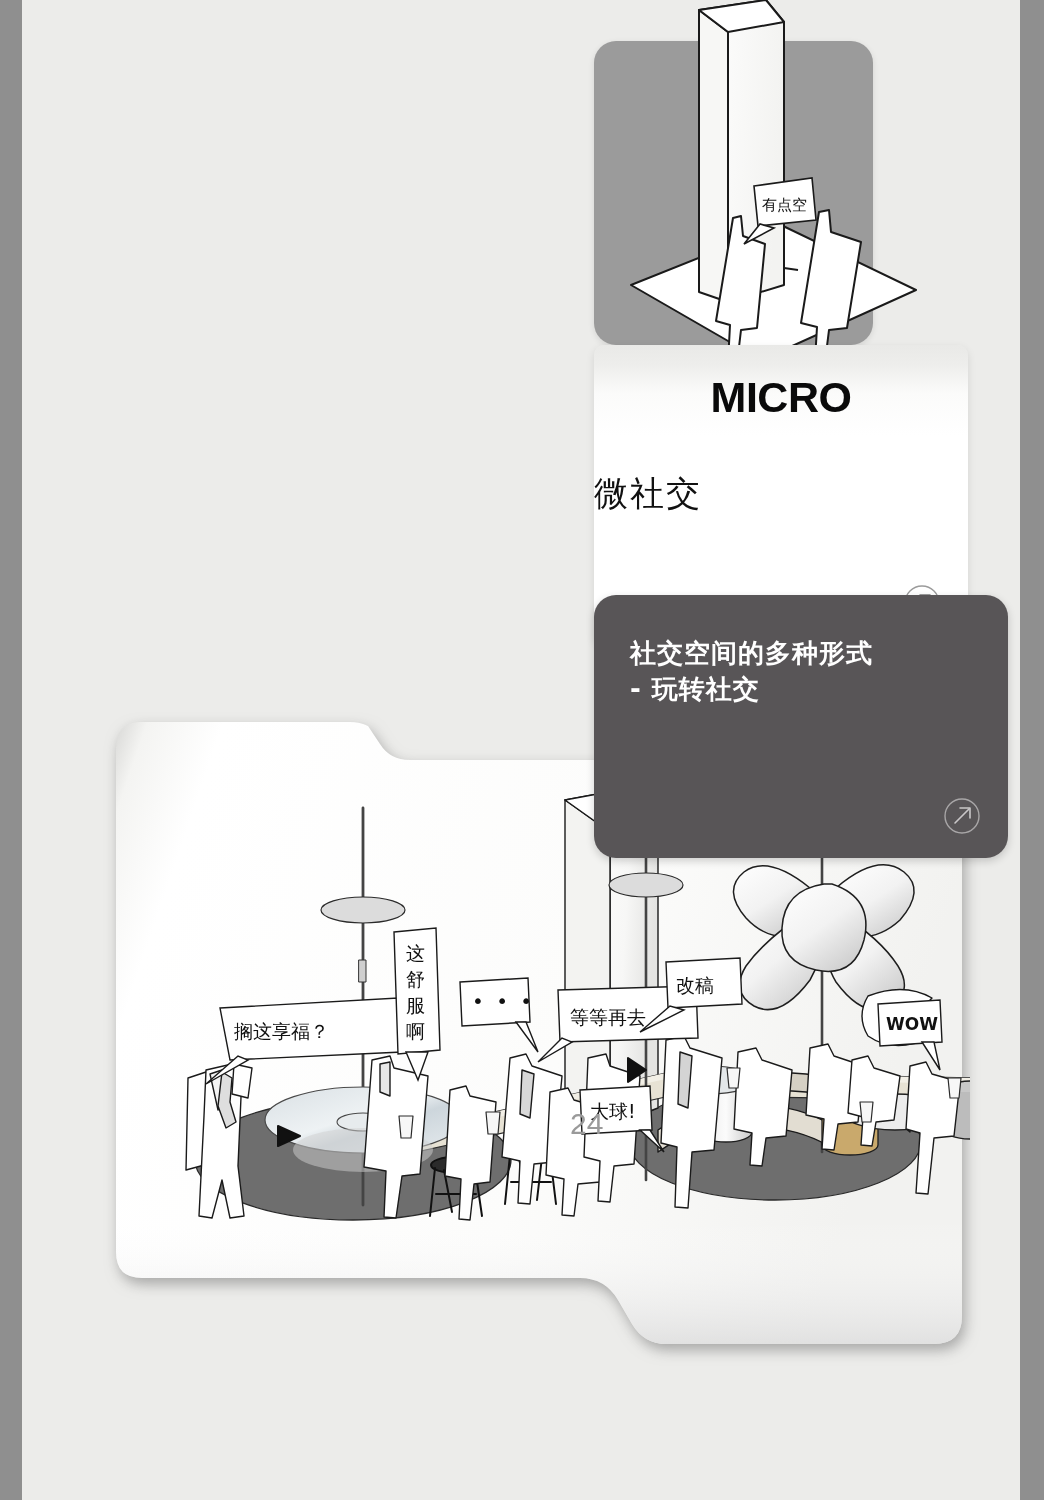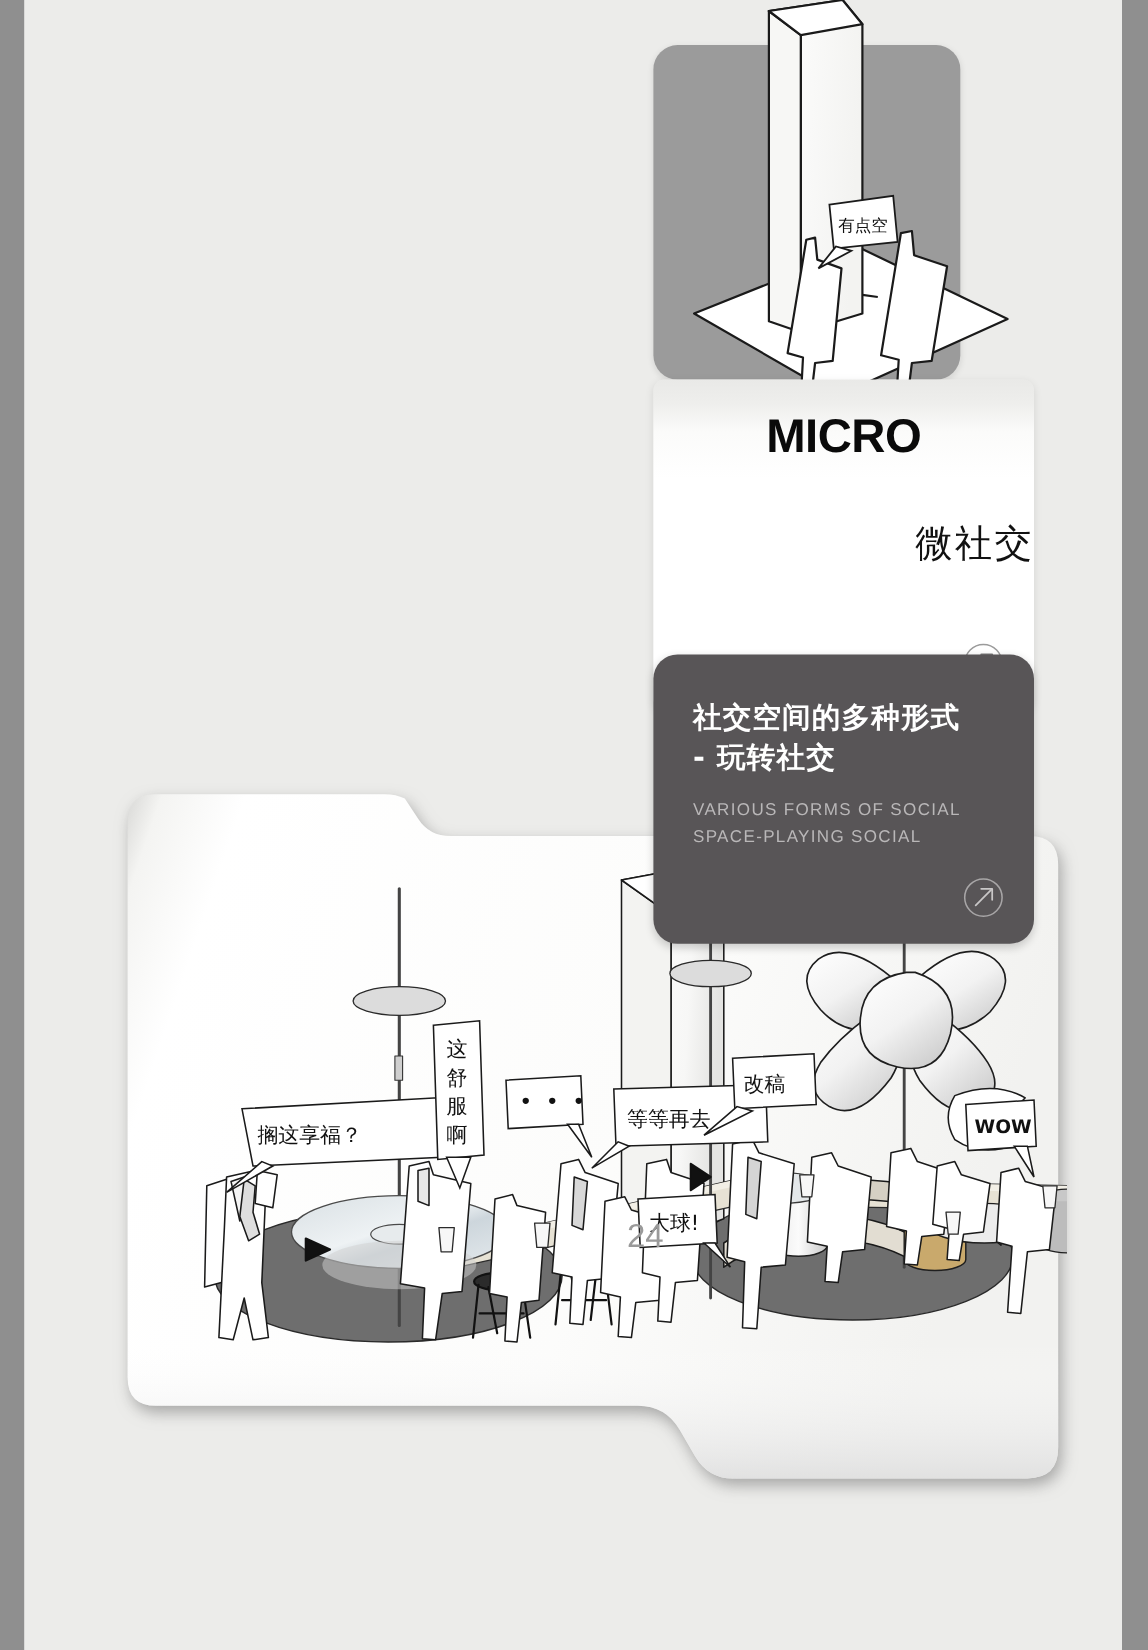--- a/index.html
+++ b/index.html
@@ -43,35 +43,36 @@
     overflow:visible;
   }
   #photo-card .photo-svg{position:absolute;left:-18px;top:-41px;width:382px;height:360px;overflow:visible;}
 
   #title-card{
     left:572px;top:345px;width:346px;height:300px;
     border-radius:10px;
     background:linear-gradient(180deg,#e9e9e7 0%,#eeeeec 7%,#fbfbfa 16%,#ffffff 30%,#ffffff 100%);
     box-shadow:0 3px 8px rgba(0,0,0,.10);
     overflow:hidden;
+    padding-left:28px;
   }
   #title-card .t-en{
     position:absolute;left:0;top:30px;width:100%;
     text-align:center;color:#0a0a0a;
     font-weight:bold;font-size:43px;line-height:45px;letter-spacing:-.5px;
   }
   #title-card .t-cn{
     position:absolute;left:0;top:126px;width:100%;
-    text-align:right;color:#111;
+    text-align:left;color:#111;
     font-size:34px;letter-spacing:2px;
     font-family:"DejaVu Sans","Liberation Sans",sans-serif;
   }
 
   #desc-card{
-    left:572px;top:595px;width:346px;height:263px;
+    left:572px;top:595px;width:414px;height:263px;
     border-radius:22px;background:#585557;
     box-shadow:0 3px 8px rgba(0,0,0,.18);
     overflow:hidden;
   }
   #desc-card .d-cn{
     position:absolute;left:36px;top:40px;width:290px;
     color:#fff;font-weight:bold;font-size:26px;line-height:36px;letter-spacing:1px;
     font-family:"DejaVu Sans","Liberation Sans",sans-serif;
     white-space:pre-line;
   }
@@ -382,22 +383,20 @@
         <circle cx="20" cy="20" r="17" fill="none" stroke="#9b9b9b" stroke-width="1.4"></circle>
         <line x1="13" y1="27" x2="27" y2="13" stroke="#7d7d7d" stroke-width="1.6" stroke-linecap="round"></line>
         <polyline points="18,12 28,12 28,22" fill="none" stroke="#7d7d7d" stroke-width="1.6" stroke-linecap="round" stroke-linejoin="round"></polyline>
       </svg>
     </div>
   </div>
 
   <div id="desc-card" class="card">
     <div class="d-cn">社交空间的多种形式
 - 玩转社交</div>
-    <div class="d-en">VARIOUS FORMS OF SOCIAL
-SPACE-PLAYING SOCIAL</div>
 
     <div class="arrow-btn" id="arrow-desc">
       <svg viewBox="0 0 40 40" xmlns="http://www.w3.org/2000/svg">
         <circle cx="20" cy="20" r="17" fill="none" stroke="#a8a6a7" stroke-width="1.4"></circle>
         <line x1="13" y1="27" x2="27" y2="13" stroke="#c9c7c8" stroke-width="1.6" stroke-linecap="round"></line>
         <polyline points="18,12 28,12 28,22" fill="none" stroke="#c9c7c8" stroke-width="1.6" stroke-linecap="round" stroke-linejoin="round"></polyline>
       </svg>
     </div>
   </div>
 

